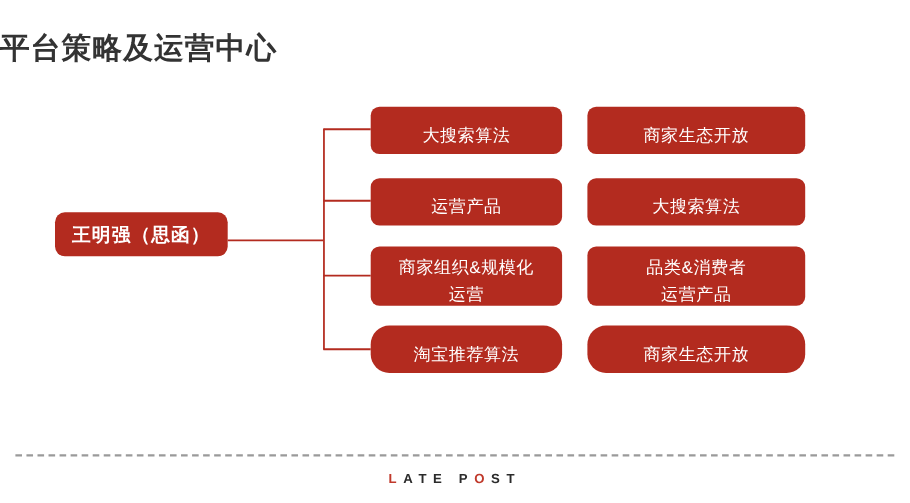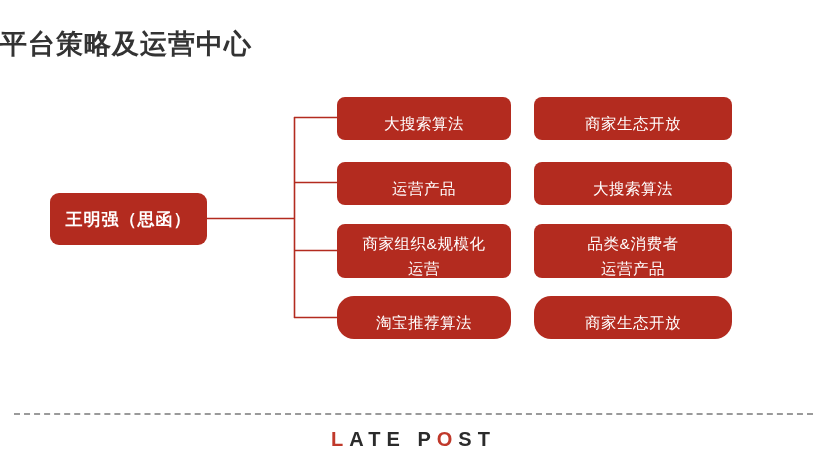--- a/index.html
+++ b/index.html
@@ -29,21 +29,21 @@
     letter-spacing: 1px;
     line-height: 36px;
   }
 
   
   .root-node {
     position: absolute;
     left: 50px;
     top: 193px;
     width: 157px;
-    height: 52px;
+    height: 40px;
     background: #b32b1f;
     border-radius: 9px;
     display: flex;
     align-items: center;
     justify-content: center;
     box-sizing: border-box;
   }
   .root-node .node-label {
     color: #ffffff;
     font-size: 17px;
@@ -102,21 +102,21 @@
     width: 799px;
     height: 0;
     border-top: 2px dashed #9a9a9a;
   }
   .footer-brand {
     position: absolute;
     left: 0;
     top: 428px;
     width: 827px;
     text-align: center;
-    font-size: 20px;
+    font-size: 12px;
     font-weight: 700;
     color: #2b2b2b;
     letter-spacing: 6px;
   }
   .footer-brand .brand-accent {
     color: #c0392b;
   }
 </style>
 </head>
 <body>

